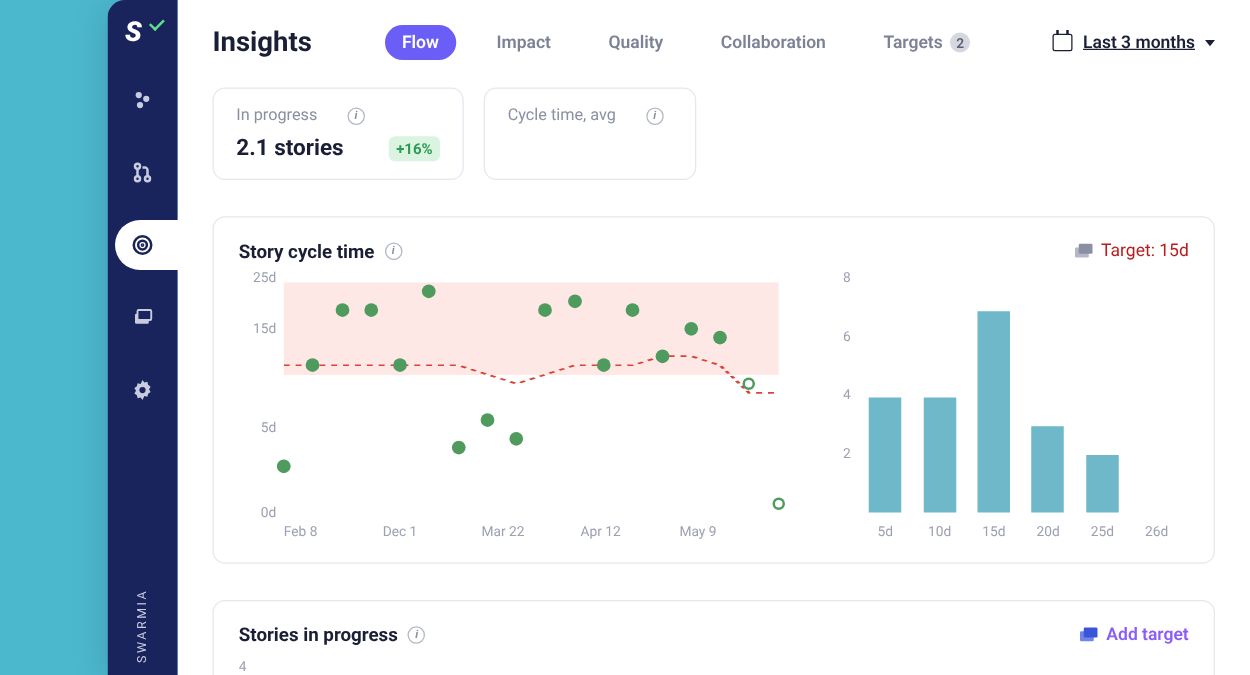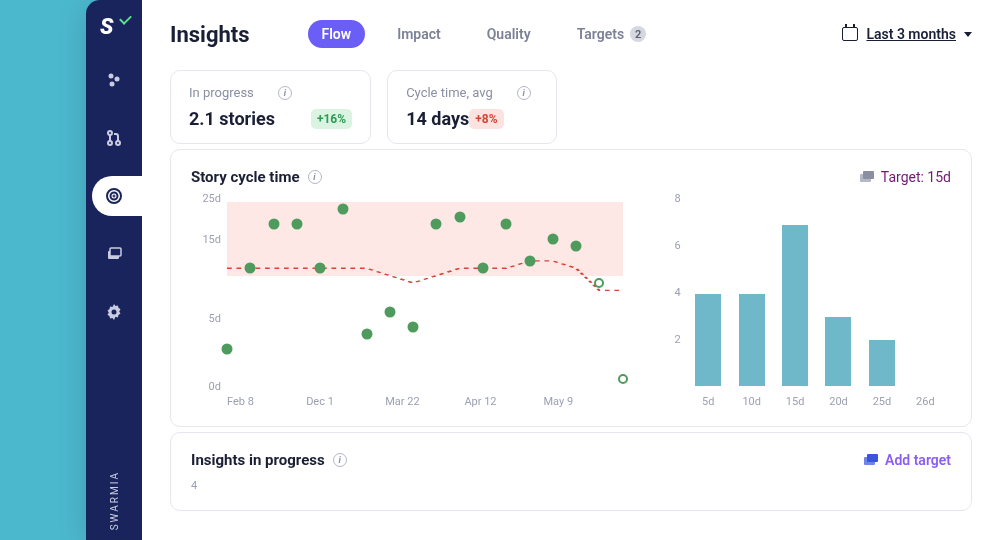--- a/index.html
+++ b/index.html
@@ -170,39 +170,39 @@
     align-items: center;
     justify-content: center;
     font-size: 9px;
     color: #8a8fa3;
     font-style: italic;
     font-weight: 700;
   }
   .panel {
     border: 1px solid #e5e7ef;
     border-radius: 10px;
-    margin-top: 5px;
+    margin-top: 29px;
     padding: 18px 20px;
   }
   .panel-header {
     display: flex;
     align-items: center;
   }
   .panel-title {
     font-size: 15px;
     font-weight: 700;
     color: #1a1f36;
     display: flex;
     align-items: center;
     gap: 8px;
   }
   .panel-right {
     margin-left: auto;
     font-size: 14px;
-    color: #701a75;
+    color: #b91c1c;
     display: flex;
     align-items: center;
     gap: 6px;
   }
   .link { color: #8b5cf6; font-weight: 600; cursor: pointer; }
   .charts { display: flex; gap: 24px; margin-top: 12px; justify-content: flex-end; }
   .chart-scatter { flex: 1.45; position: relative; height: 210px; }
   .chart-bar { flex: 1; position: relative; height: 210px; }
   .y-axis {
     position: absolute; left: 0; top: 0; bottom: 22px;
@@ -324,20 +324,23 @@
         <div class="tab active">
             <span>Flow</span>
           </div>
         <div class="tab">
             <span>Impact</span>
           </div>
         <div class="tab">
             <span>Quality</span>
           </div>
         <div class="tab">
+            <span>Collaboration</span>
+          </div>
+        <div class="tab">
           <span>Targets</span>
           <span class="tab-badge">2</span>
         </div>
       </div>
       <div class="range-picker">
         <span class="cal-icon"></span>
         <span>Last 3 months</span>
         <span class="chevron-down"></span>
       </div>
     </div>
@@ -350,24 +353,20 @@
         </div>
         <div class="card-value">
           <span>2.1 stories</span>
           <span class="delta pos">+16%</span>
         </div>
       </div>
       <div class="card">
         <div class="card-label">
           <span>Cycle time, avg</span>
           <span class="info-icon">i</span>
-        </div>
-        <div class="card-value">
-          <span>14 days</span>
-          <span class="delta neg">+8%</span>
         </div>
       </div>
     </div>
 
     <div class="panel">
       <div class="panel-header">
         <div class="panel-title">
           <span>Story cycle time</span>
           <span class="info-icon">i</span>
         </div>
@@ -443,21 +442,21 @@
               <div class="x-tick-bar">25d</div>
               <div class="x-tick-bar">26d</div>
             </div>
         </div>
       </div>
     </div>
 
     <div class="panel">
       <div class="panel-header">
         <div class="panel-title">
-          <span>Insights in progress</span>
+          <span>Stories in progress</span>
           <span class="info-icon">i</span>
         </div>
         <div class="panel-right link">
           <svg width="16" height="14" viewBox="0 0 16 14">
               <rect x="1" y="4" width="11" height="8" rx="1" fill="#6f86e8"></rect>
               <rect x="4" y="1" width="11" height="8" rx="1" fill="#3a55d9"></rect>
             </svg>
           <span>Add target</span>
         </div>
       </div>

